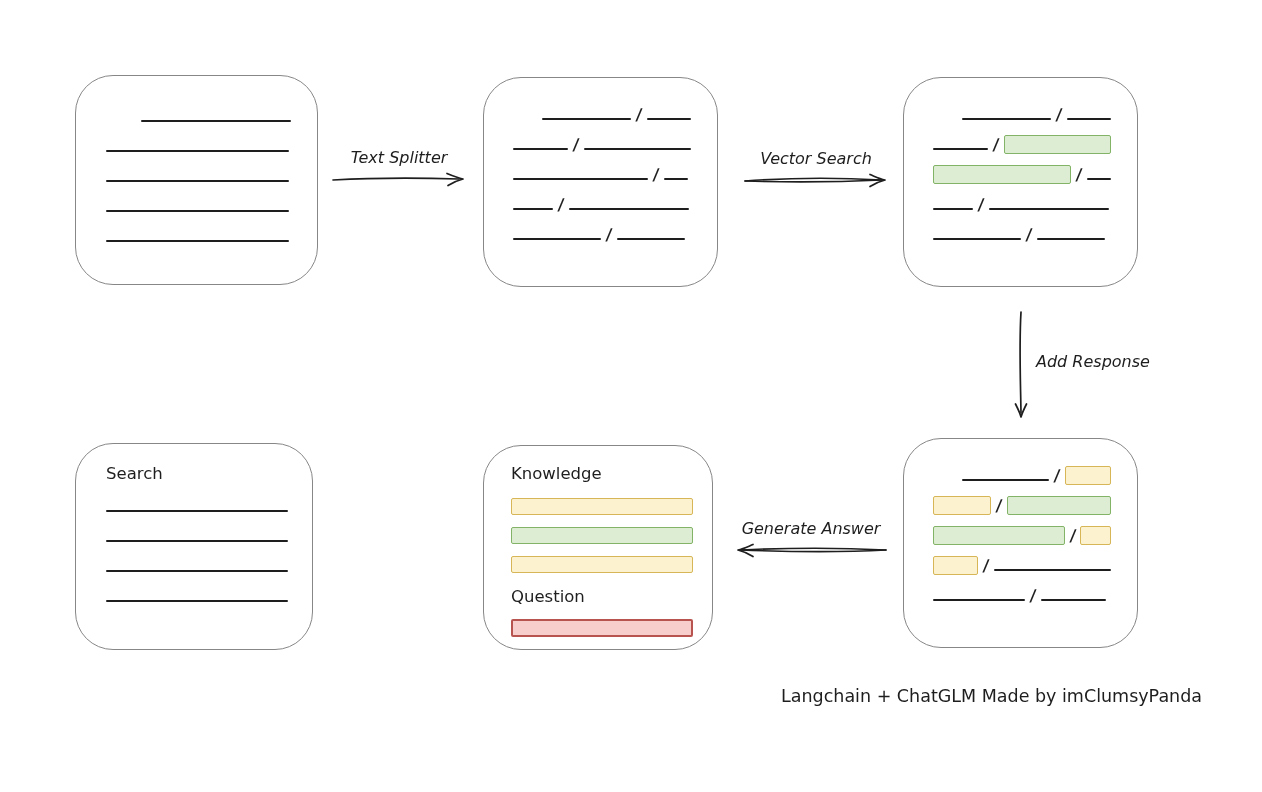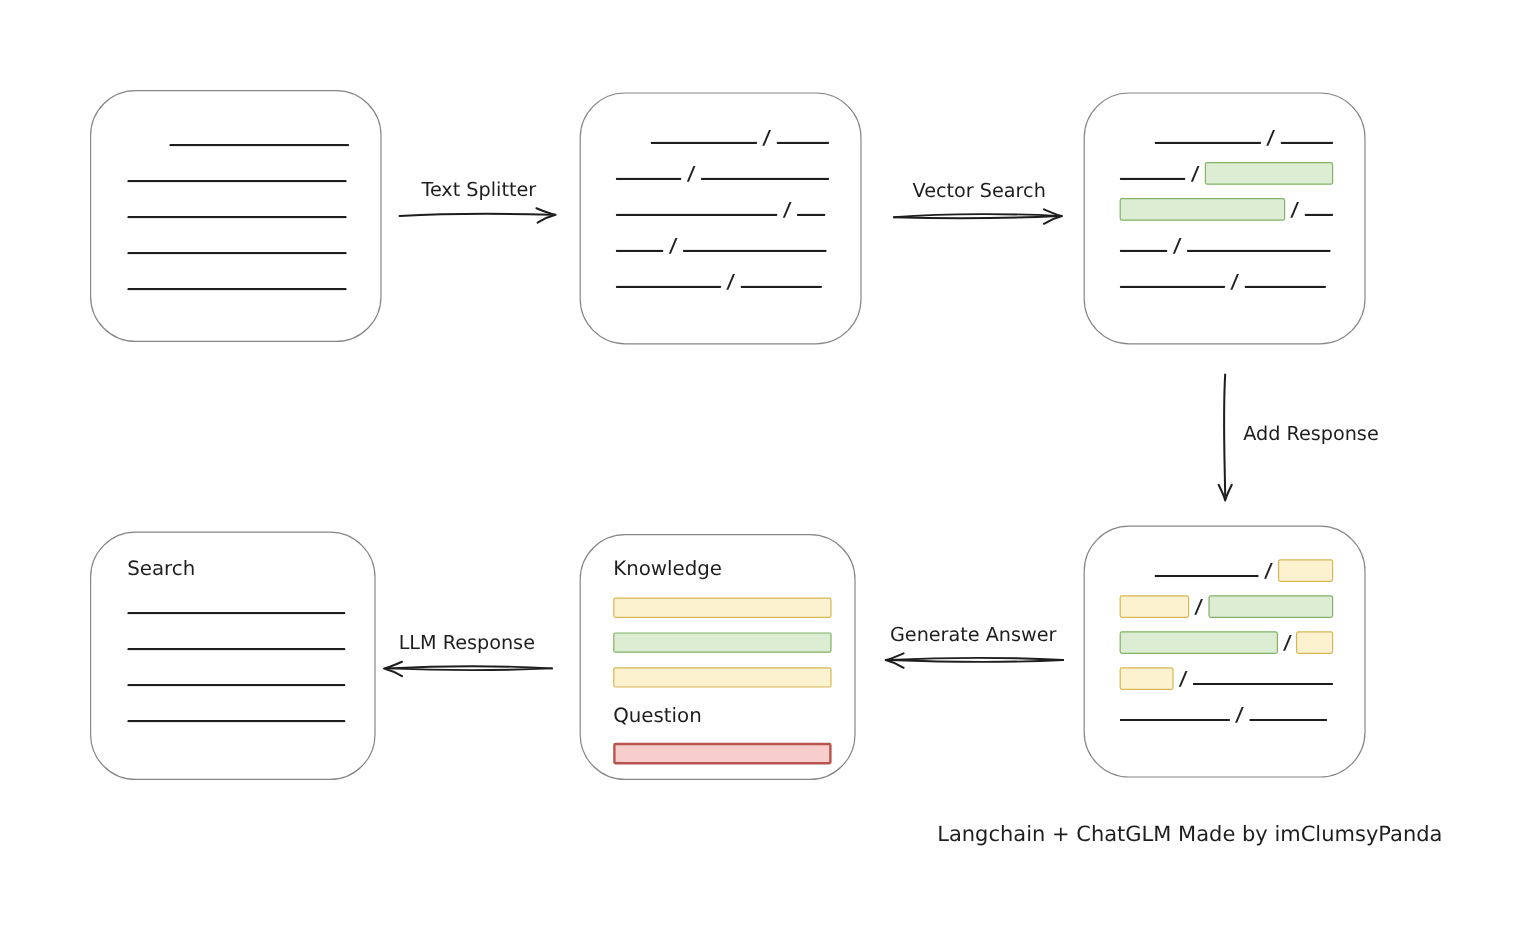--- a/index.html
+++ b/index.html
@@ -38,21 +38,21 @@
   .pbar.bar-red{margin-top:10px;height:18px;}
   .question-label{margin-top:14px;}
 
   
   .answer-inner{padding:20px 26px 0 30px;}
   .answer-lines .hline{margin-top:28px;}
   .answer-lines .hline:first-child{margin-top:24px;}
 
   
   .arrow-group{position:absolute;display:flex;flex-direction:column;align-items:center;}
-  .arrow-label{font-size:16px;white-space:nowrap;color:var(--line);height:22px;}
+  .arrow-label{font-size:16px;white-space:nowrap;color:var(--line);height:22px;font-style:italic;}
   .arrow-svg{display:block;}
   svg path{stroke:var(--line);fill:none;stroke-linecap:round;stroke-linejoin:round;}
 
   .caption{position:absolute;font-size:17.5px;color:var(--line);white-space:nowrap;}
 </style>
 </head>
 <body>
 
 <div class="canvas">
 
@@ -196,28 +196,20 @@
           <div class="pbar bar-green"></div>
           <div class="pbar bar-yellow"></div>
         </div>
       <div class="inner-label question-label">Question</div>
       <div>
           <div class="pbar bar-red"></div>
         </div>
     </div>
   </div>
 
-  <div class="arrow-group" style="left:315px;top:526px;width:148px;">
-    <div class="arrow-label">LLM Response</div>
-    <svg class="arrow-svg" width="148" height="18" viewBox="0 0 148 18">
-      <path d="M145 9 C 100 6.5, 48 7, 8 9" stroke-width="1.6"></path>
-      <path d="M145 9 C 100 11, 46 10.5, 8 9" stroke-width="1.6"></path>
-      <path d="M20 3.5 C 14 6, 10 8, 5 9 C 11 10.5, 16 13, 20 15.5" stroke-width="1.7"></path>
-    </svg>
-  </div>
 
   <div class="node" style="left:75px;top:443px;width:238px;height:207px;">
     <div class="answer-inner">
       <div class="inner-label">Search</div>
       <div class="answer-lines">
           <div class="hline" style="width: 182px;"></div>
           <div class="hline" style="width: 182px;"></div>
           <div class="hline" style="width: 182px;"></div>
           <div class="hline" style="width: 182px;"></div>
         </div>

